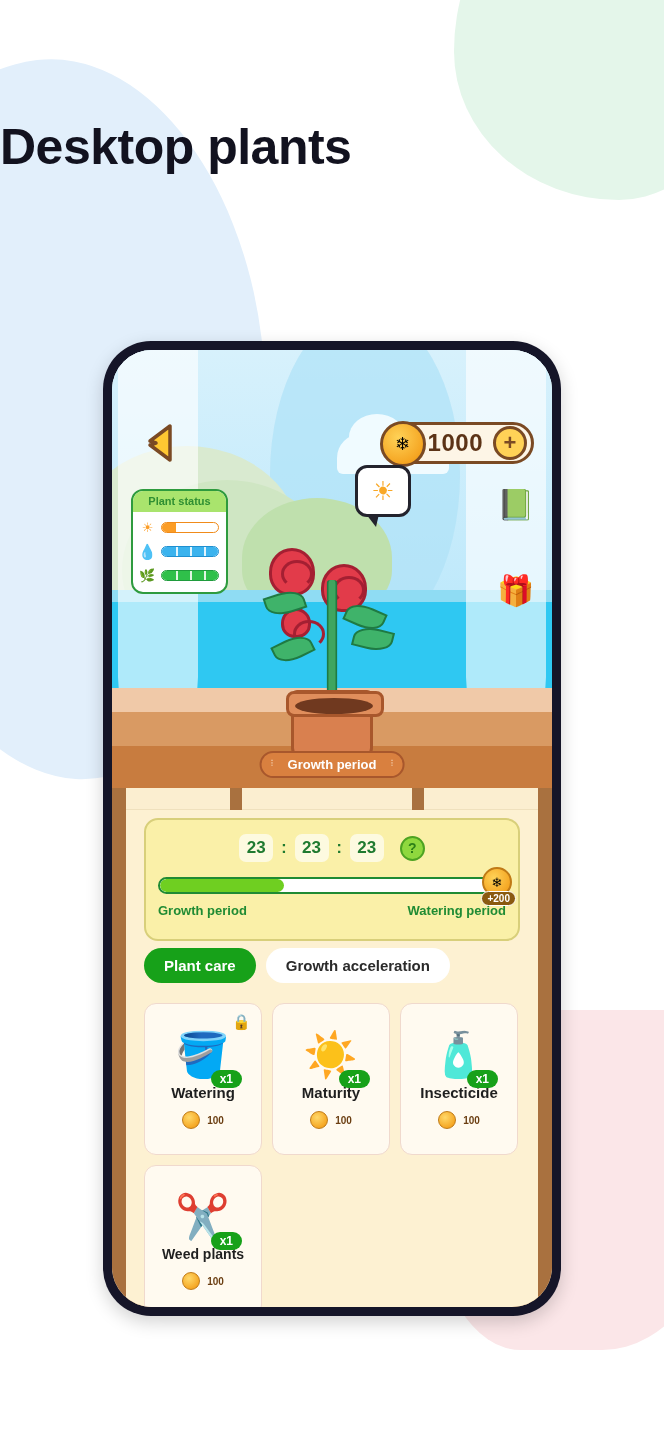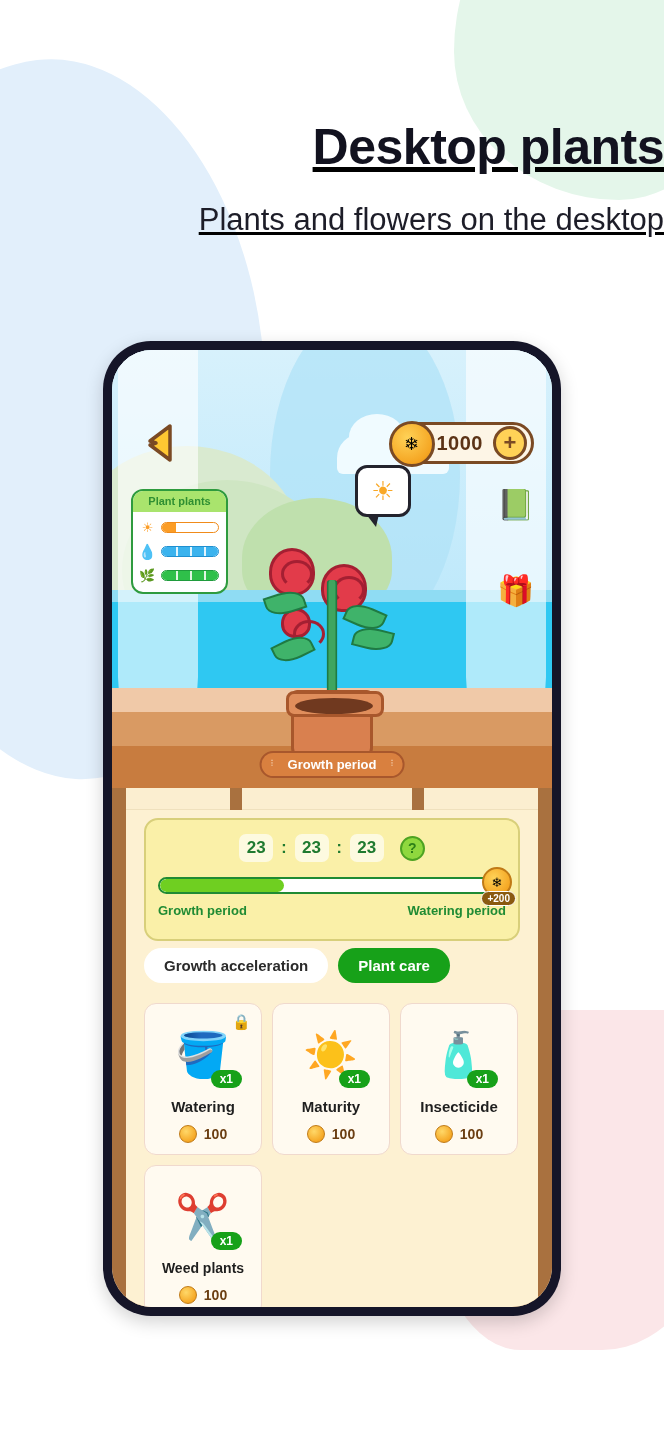--- a/index.html
+++ b/index.html
@@ -24,21 +24,21 @@
     background: #e4f6ea;
     border-radius: 50% 50% 45% 55% / 55% 45% 55% 45%;
   }
   #blob-pink {
     right: -60px; top: 1010px; width: 290px; height: 340px;
     background: #fbe6e8;
     border-radius: 18% 12% 42% 30% / 10% 12% 50% 42%;
   }
 
   
-  #header { position: absolute; left: 0; top: 0; width: 664px; text-align: right; text-decoration: underline; }
+  #header { position: absolute; left: 0; top: 0; width: 664px; text-align: left; }
   #page-title {
     margin-top: 118px;
     font-size: 50px; font-weight: bold; color: #12121f;
     letter-spacing: -0.5px;
   }
   #page-subtitle {
     margin-top: 26px;
     font-size: 31px; color: #1d1d28; font-weight: 400;
   }
 
@@ -90,21 +90,21 @@
     display:flex; align-items:center;
     background:#fdf5e6; border:3px solid #7a4a24; border-radius:21px;
     padding: 0 4px 0 26px;
   }
   #coin-big {
     position:absolute; left:-8px; top:-4px; width:46px; height:46px; border-radius:50%;
     background: radial-gradient(circle at 38% 34%, #ffd257 0%, #f5a623 70%, #e08a12 100%);
     border:3px solid #7a4a24; display:flex; align-items:center; justify-content:center;
     font-size:18px;
   }
-  #coin-amount { font-size:20px; font-weight:bold; color:#5c3316; padding: 0 10px 0 14px; letter-spacing:.5px;text-align:center;}
+  #coin-amount { font-size:24px; font-weight:bold; color:#5c3316; padding: 0 10px 0 14px; letter-spacing:.5px;text-align:center;}
   #coin-plus {
     width:34px; height:34px; border-radius:50%; background:#ffd257; border:3px solid #7a4a24;
     display:flex; align-items:center; justify-content:center;
     font-size:22px; font-weight:bold; color:#7a4a24; line-height:1; cursor:pointer;
   }
 
   
   #plant-status {
     position:absolute; left:19px; top:139px; width:97px;
     background:#ffffff; border:2.5px solid #2e9b3e; border-radius:12px; overflow:hidden;
@@ -216,40 +216,39 @@
     position:relative; width:118px; height:152px;
     background:#fffaf0; border:1.5px solid #f0d9cd; border-radius:12px;
     display:flex; flex-direction:column; align-items:center; cursor:pointer;
   }
   .item-art { position:relative; margin-top:22px; width:70px; height:58px; display:flex; align-items:center; justify-content:center; font-size:44px; }
   .item-qty {
     position:absolute; right:-4px; bottom:-4px; background:#17a119; color:#fff;
     font-size:12px; font-weight:bold; border-radius:10px; padding:2px 9px;
   }
   .item-lock { position:absolute; right:10px; top:9px; font-size:15px; }
-  .item-name { margin-top:14px; font-size:15px; font-weight:bold; color:#1f1f1f; }
-  .item-price { margin-top:10px; display:flex; align-items:center; gap:7px; font-size:14px; font-weight:bold; color:#6b3e12; }
+  .item-name { font-size:15px; font-weight:bold; color:#1f1f1f; }
+  .item-price { margin-top:10px; display:flex; align-items:center; gap:7px; font-size:10px; font-weight:bold; color:#6b3e12; }
   .price-coin {
     width:18px; height:18px; border-radius:50%;
     background: radial-gradient(circle at 38% 34%, #ffd869 0%, #f5a623 72%, #d9860f 100%);
     border:1.5px solid #c07a16;
   }
 </style>
 </head>
 <body>
 
 <div id="stage">
 
   <div class="blob" id="blob-blue"></div>
   <div class="blob" id="blob-green"></div>
   <div class="blob" id="blob-pink"></div>
 
   <div id="header">
     <div id="page-title">Desktop plants</div>
-    <div id="page-subtitle">Plants and flowers on the desktop</div>
   </div>
 
   <div id="phone">
     <div id="screen">
 
       <div id="scene">
         <div class="sky-band" id="sky-top"></div>
         <div id="sky-glow"></div>
         <div id="hill-a"></div>
         <div id="hill-b"></div>
@@ -285,21 +284,21 @@
           </svg>
         </div>
 
         <div id="coin-counter">
           <div id="coin-big">❄</div>
           <div id="coin-amount">1000</div>
           <div id="coin-plus">+</div>
         </div>
 
         <div id="plant-status">
-          <div id="plant-status-title">Plant plants</div>
+          <div id="plant-status-title">Plant status</div>
           <div class="status-rows">
 
             <div class="status-row">
               <div class="status-ico" style="color:#fb9d27;">☀</div>
               <div class="bar-shell bar-sun">
                 <div class="bar-fill" style="width:25%"></div>
                 <div class="seg" style="left:25%"></div>
                   <div class="seg" style="left:50%"></div>
                   <div class="seg" style="left:75%"></div>
               </div>
@@ -370,22 +369,22 @@
               <div id="progress-coin-badge">+200</div>
             </div>
 
             <div id="progress-labels">
               <span>Growth period</span>
               <span>Watering period</span>
             </div>
           </div>
 
           <div id="tabs">
+            <div class="tab active">Plant care</div>
             <div class="tab inactive">Growth acceleration</div>
-            <div class="tab active">Plant care</div>
           </div>
 
           <div id="items">
 
             <div class="item-card">
               <div class="item-lock">🔒</div>
               <div class="item-art">
                 <span>🪣</span>
                 <span class="item-qty">x1</span>
               </div>

